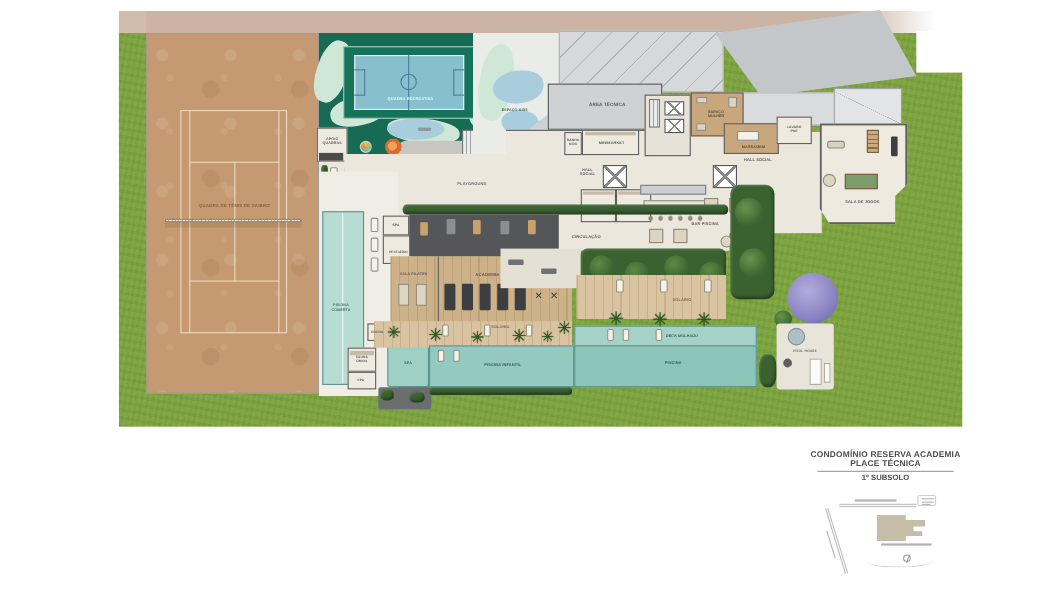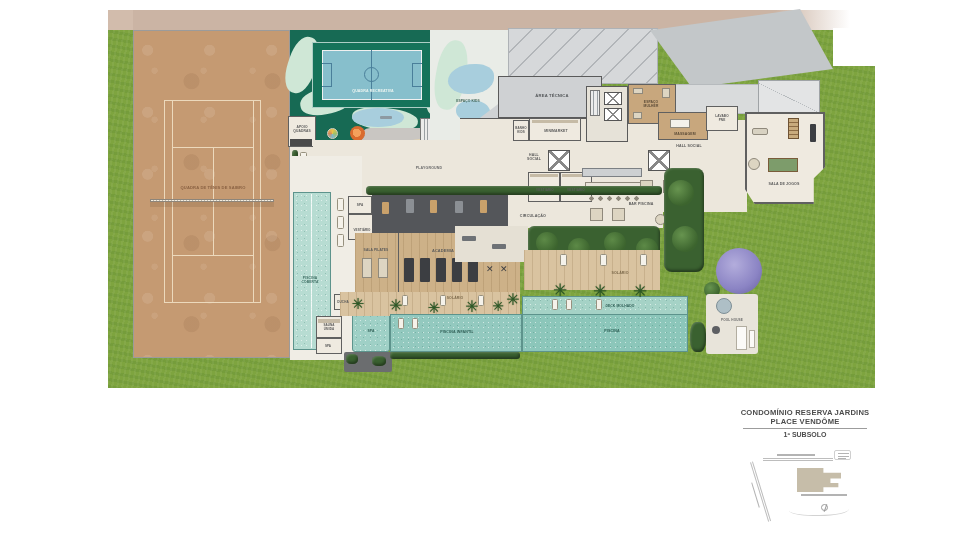--- a/index.html
+++ b/index.html
@@ -278,22 +278,22 @@
   <div class="lbl" style="left:328px;top:346px;--s:.5;">SPA</div>
   <div class="lbl" style="left:371px;top:331px;--s:.56;color:#2f5f56;">SPA</div>
   <div class="lbl" style="left:455px;top:298px;--s:.58;color:#7d6a4c;">SOLÁRIO</div>
   <div class="lbl" style="left:457px;top:332px;--s:.6;color:#2f5f56;">PISCINA INFANTIL</div>
   <div class="lbl" style="left:620px;top:273px;--s:.6;color:#7d6a4c;">SOLÁRIO</div>
   <div class="lbl" style="left:620px;top:306px;--s:.56;color:#2f5f56;">DECK MOLHADO</div>
   <div class="lbl" style="left:612px;top:331px;--s:.6;color:#2f5f56;">PISCINA</div>
   <div class="lbl" style="left:732px;top:320px;--s:.52;color:#6d6d6d;">POOL HOUSE</div>
 
   <div class="abs" style="left:735px;top:400px;width:140px;height:125px;">
-    <div style="position:absolute;left:0;top:8px;width:140px;text-align:center;font-size:7.6px;font-weight:700;color:#4c4c4c;letter-spacing:.2px;">CONDOMÍNIO RESERVA JARDINS</div>
-    <div style="position:absolute;left:0;top:17px;width:140px;text-align:center;font-size:7.6px;font-weight:700;color:#4c4c4c;letter-spacing:.2px;">PLACE VENDÔME</div>
+    <div style="position:absolute;left:0;top:8px;width:140px;text-align:center;font-size:7.6px;font-weight:700;color:#4c4c4c;letter-spacing:.2px;">CONDOMÍNIO RESERVA ACADEMIA</div>
+    <div style="position:absolute;left:0;top:17px;width:140px;text-align:center;font-size:7.6px;font-weight:700;color:#4c4c4c;letter-spacing:.2px;">PLACE TÉCNICA</div>
     <div style="position:absolute;left:8px;top:28px;width:124px;height:1px;background:#9c9c9c;"></div>
     <div style="position:absolute;left:0;top:31px;width:140px;text-align:center;font-size:7px;font-weight:700;color:#4c4c4c;">1º SUBSOLO</div>
 
     <div style="position:absolute;left:0;top:48px;width:140px;height:75px;">
       <div class="abs" style="left:28px;top:10px;width:70px;height:3px;border-top:.7px solid #bdbdbd;border-bottom:.7px solid #bdbdbd;"></div>
       <div class="abs bar" style="left:42px;top:6px;width:38px;height:1.6px;"></div>
       <div class="abs" style="left:99px;top:2px;width:17px;height:10px;border:.6px solid #cfcfcf;border-radius:2px;">
         <div class="abs bar" style="left:3px;top:2px;width:11px;height:1.2px;"></div>
         <div class="abs bar" style="left:3px;top:4.5px;width:11px;height:1.2px;"></div>
         <div class="abs bar" style="left:3px;top:7px;width:8px;height:1.2px;"></div>

